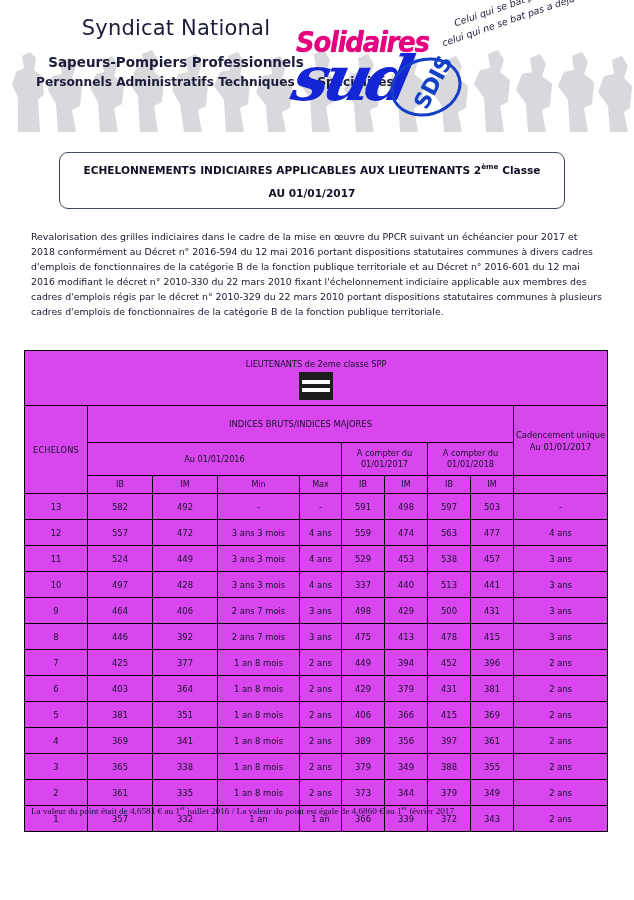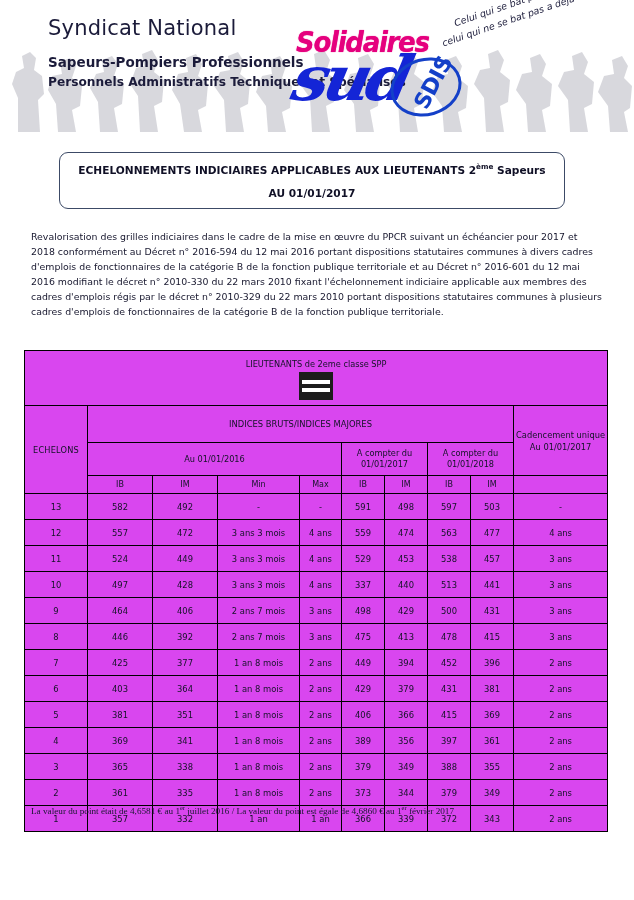--- a/index.html
+++ b/index.html
@@ -25,24 +25,24 @@
   }
   
   .crowd {
     position: absolute;
     left: 0; top: 24px;
     width: 634px; height: 108px;
     opacity: .55;
   }
   .org-block {
     position: absolute;
-    left: 48px;
+    left: 36px;
     top: 16px;
     width: 280px;
-    text-align: left;
+    text-align: center;
     z-index: 3;
   }
   .org-line1 {
     font-family: "DejaVu Sans", sans-serif;
     font-size: 21px;
     letter-spacing: .2px;
     color: #1b1b3a;
     white-space: nowrap;
   }
   .org-line2, .org-line3 {
@@ -307,21 +307,21 @@
     <div class="logo-sdis">SDIS</div>
   </div>
 
   <div class="slogan">
     <div>Celui qui se bat peut perdre</div>
     <div class="slogan-l2">celui qui ne se bat pas a déjà tout perdu !</div>
   </div>
 </div>
 
 <div class="title-box">
-  <div class="title-main"><span>ECHELONNEMENTS INDICIAIRES APPLICABLES AUX LIEUTENANTS 2</span><sup>ème</sup><span> Sapeurs</span></div>
+  <div class="title-main"><span>ECHELONNEMENTS INDICIAIRES APPLICABLES AUX LIEUTENANTS 2</span><sup>ème</sup><span> Classe</span></div>
   <div class="title-sub">AU 01/01/2017</div>
 </div>
 
 <div class="intro">Revalorisation des grilles indiciaires dans le cadre de la mise en œuvre du PPCR suivant un échéancier pour 2017 et 2018 conformément au Décret n° 2016-594 du 12 mai 2016 portant dispositions statutaires communes à divers cadres d'emplois de fonctionnaires de la catégorie B de la fonction publique territoriale et au Décret n° 2016-601 du 12 mai 2016 modifiant le décret n° 2010-330 du 22 mars 2010 fixant l'échelonnement indiciaire applicable aux membres des cadres d'emplois régis par le décret n° 2010-329 du 22 mars 2010 portant dispositions statutaires communes à plusieurs cadres d'emplois de fonctionnaires de la catégorie B de la fonction publique territoriale.</div>
 
 <table class="grid">
   <colgroup>
     <col style="width:63px">
     <col style="width:65px">
     <col style="width:65px">

